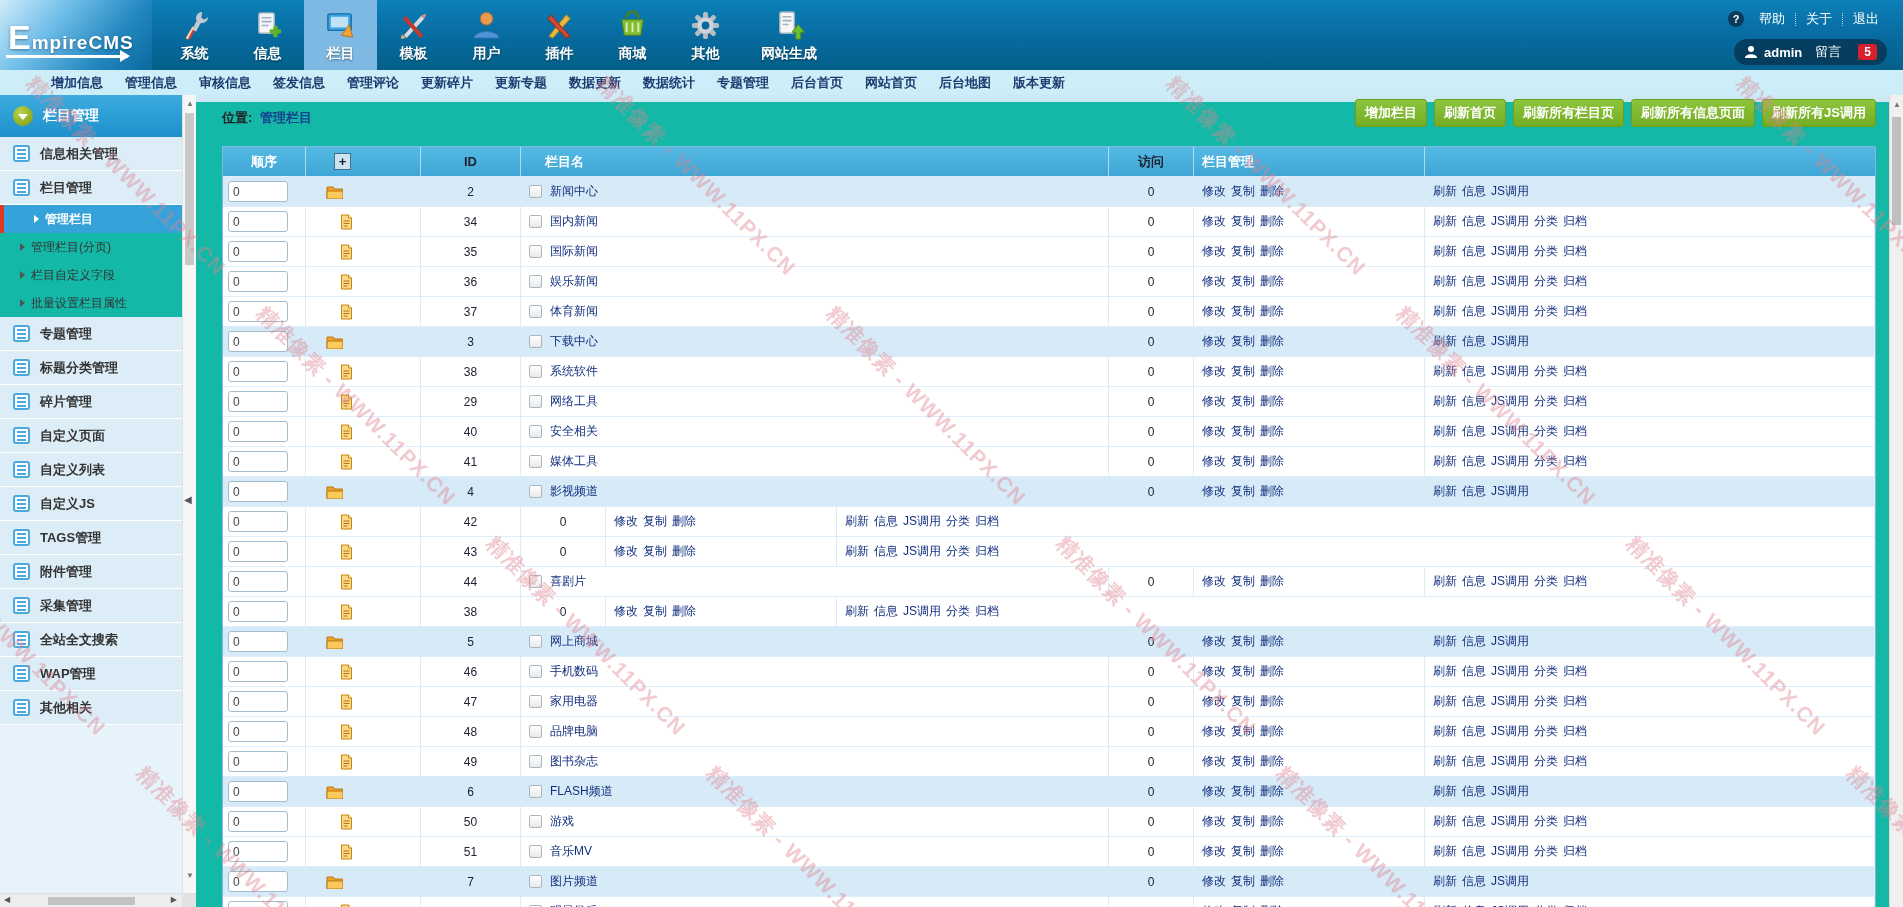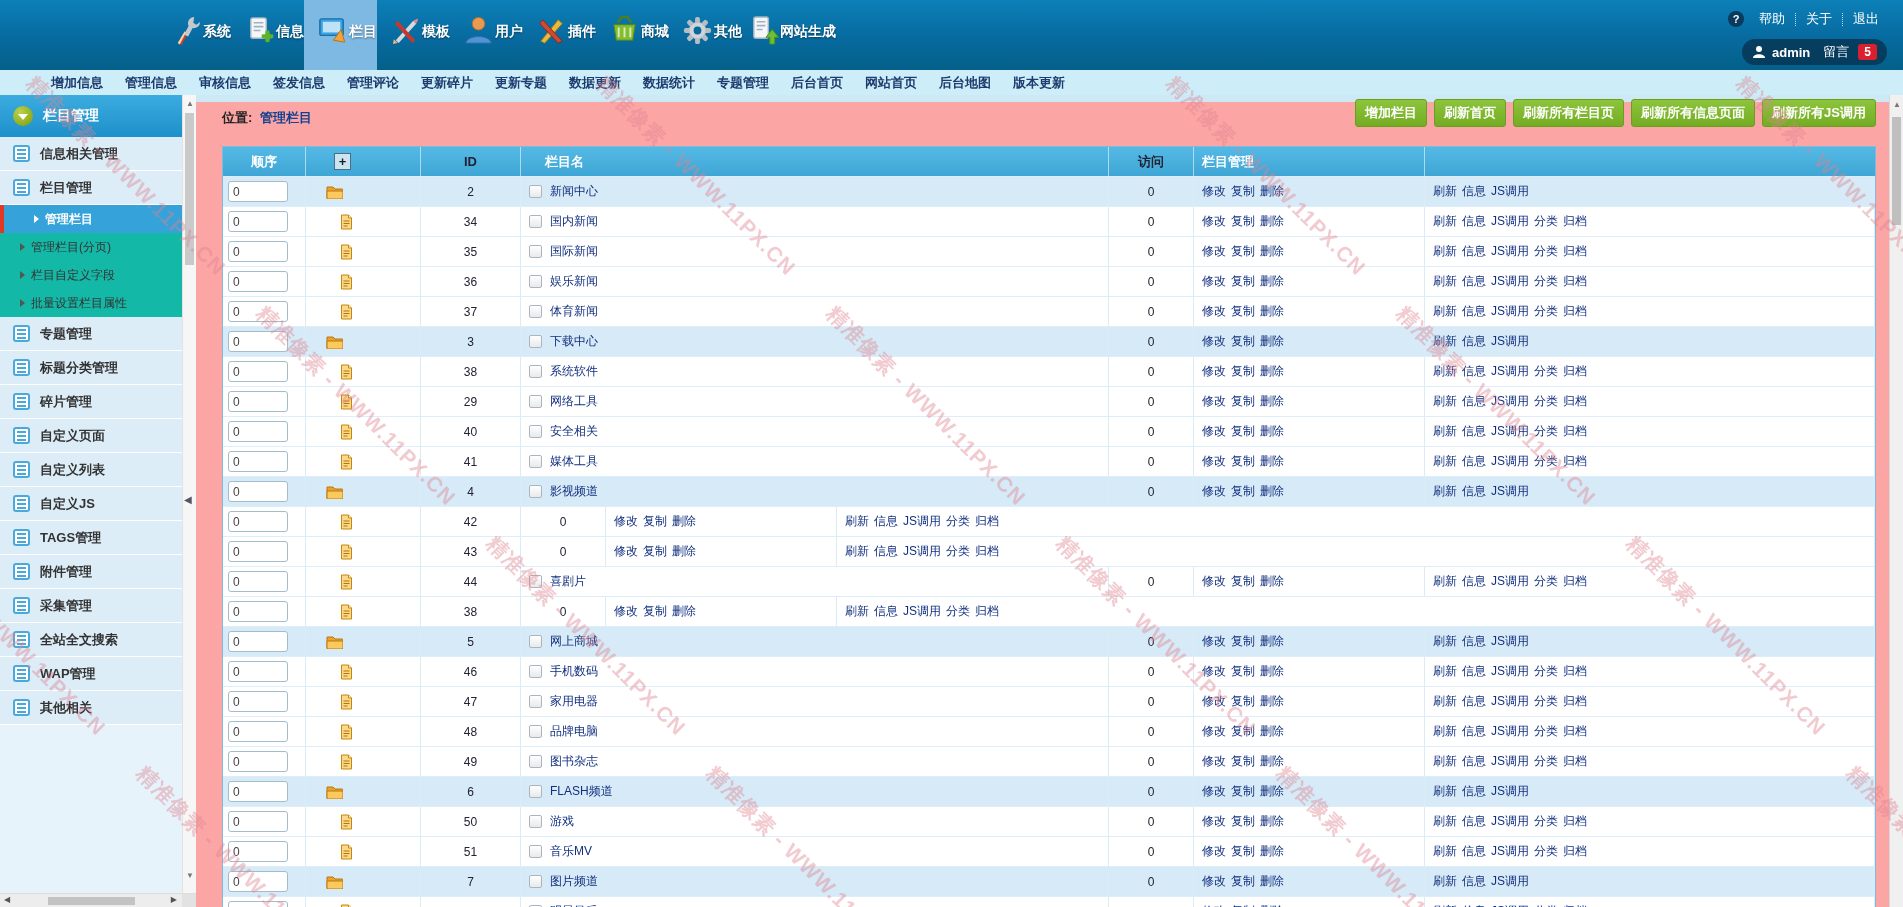--- a/index.html
+++ b/index.html
@@ -12,36 +12,36 @@
     background:linear-gradient(180deg,#0c80b8 0%,#076a9f 55%,#046089 100%)}
   .logo{position:absolute;left:0;top:0;width:152px;height:70px;overflow:hidden;
     background:linear-gradient(130deg,#cfecfa 0%,#6fbde8 35%,#2388c0 70%,#0a699e 100%)}
   .logo-text{position:absolute;left:8px;top:18px;color:#fff;font-weight:bold;
     font-size:19px;letter-spacing:1px;text-shadow:0 1px 3px rgba(0,40,70,.5)}
   .logo-text::first-letter{font-size:34px}
   .logo-arrow{position:absolute;left:6px;bottom:12px;width:122px;height:3px;background:#fff}
   .logo-arrow::after{content:"";position:absolute;right:-2px;top:-5px;border-left:10px solid #fff;
     border-top:6px solid transparent;border-bottom:6px solid transparent}
   .nav{position:absolute;left:158px;top:0;height:70px;display:flex}
-  .nav-item{width:73px;height:70px;display:flex;flex-direction:row;align-items:center;
+  .nav-item{width:73px;height:70px;display:flex;flex-direction:column;align-items:center;
     justify-content:flex-end;padding-bottom:7px;box-sizing:border-box;cursor:pointer}
   .nav-item.wide{width:94px}
   .nav-item.active{background:#7db9e2}
   .nav-ic{width:33px;height:33px;margin-bottom:3px}
   .nav-ic svg{width:33px;height:33px}
   .nav-label{color:#fff;font-weight:bold;font-size:14px;text-shadow:0 1px 2px rgba(0,0,0,.45);white-space:nowrap}
   .top-links{position:absolute;right:14px;top:10px;display:flex;align-items:center;color:#fff;font-size:13px}
   .help-circ{width:16px;height:16px;border-radius:50%;background:#0a3a5c;color:#fff;font-weight:bold;
     font-size:11px;text-align:center;line-height:16px;margin-right:5px}
   .top-link{margin:0 10px;color:#fff}
   .top-sep{width:0;height:13px;border-left:1px dotted rgba(255,255,255,.75)}
   .user-pill{position:absolute;right:16px;top:39px;height:26px;border-radius:13px;
     background:rgba(6,50,80,.78);display:flex;align-items:center;padding:0 10px;color:#fff;font-size:13px}
   .pill-name{font-weight:bold;margin:0 13px 0 6px}
-  .pill-msg{margin-right:9px;color:#fff}
+  .pill-msg{margin-right:17px;color:#fff}
   .badge{background:#da1f2e;border-radius:3px;padding:1px 6px;font-weight:bold;font-size:12px}
 
   
   .menubar{position:absolute;left:0;top:70px;width:1903px;height:25px;background:#cdeef9;
     display:flex;padding-left:40px;box-sizing:border-box}
   .menubar-item{line-height:25px;padding:0 11px;font-size:13px;font-weight:bold;color:#1d3b6e;cursor:pointer;white-space:nowrap}
 
   
   .sidebar{position:absolute;left:0;top:95px;width:182px;height:798px;background:#e7f3fb;overflow:hidden}
   .side-header{height:42px;background:linear-gradient(180deg,#3cacdf,#1e90ca);display:flex;align-items:center}
@@ -70,21 +70,21 @@
   .hscroll{position:absolute;left:0;top:893px;width:182px;height:14px;background:#ededed;border-top:1px solid #ddd;box-sizing:border-box}
   .hthumb{position:absolute;left:48px;top:3px;width:87px;height:8px;background:#c3c3c3;cursor:pointer}
   .h-arr{position:absolute;top:1px;font-size:8px;color:#555;cursor:pointer}
   .scroll-corner{position:absolute;left:182px;top:893px;width:14px;height:14px;background:#e2e2e2;border-top:1px solid #ddd;box-sizing:border-box}
   .pscroll{position:absolute;left:1889px;top:95px;width:14px;height:812px;background:#f0f0f0;
     border-left:1px solid #d9d9d9;box-sizing:border-box}
   .pthumb{position:absolute;left:2px;top:22px;width:9px;height:108px;background:#bfbfbf;cursor:pointer}
   .collapse-arrow{position:absolute;left:184px;top:494px;font-size:10px;color:#556;z-index:5;cursor:pointer}
 
   
-  .content{position:absolute;left:196px;top:95px;width:1693px;height:812px;background:#fca5a5}
+  .content{position:absolute;left:196px;top:95px;width:1693px;height:812px;background:#14b8a6}
   .content-topstrip{height:7px;background:#cde9f6}
   .breadcrumb{position:absolute;left:26px;top:14px;font-size:13px;font-weight:bold;color:#222}
   .breadcrumb a{color:#16418f;margin-left:4px}
   .btns{position:absolute;right:13px;top:4px;display:flex}
   .btn-green{margin-left:7px;background:linear-gradient(180deg,#8cc43c,#74ad24);border:1px solid #68a01e;
     border-radius:3px;color:#fff;font-weight:bold;font-size:13px;padding:4px 9px;cursor:pointer;
     font-family:"Liberation Sans",sans-serif;white-space:nowrap}
 
   
   .table{position:absolute;left:26px;top:51px;width:1654px;border:1px solid #7fb9dd;box-sizing:border-box;background:#fff}
@@ -115,20 +115,24 @@
   .name-link{color:#13307f}
 
   
   .wm{position:absolute;white-space:nowrap;font-size:21px;font-weight:bold;letter-spacing:1px;
     color:rgba(222,130,142,.42);transform:rotate(45deg);transform-origin:0 0;z-index:60;pointer-events:none}
 </style>
 </head>
 <body>
 
 <div class="topbar">
+  <div class="logo">
+    <div class="logo-text">EmpireCMS</div>
+    <div class="logo-arrow"></div>
+  </div>
   <div class="nav" id="main-nav">
       <div class="nav-item">
         <span class="nav-ic"><svg viewBox="0 0 34 34">
             <path d="M8 30l7-12 3.5 2L12 32z" fill="#cc3d2e"></path>
             <path d="M8 30l7-12 1.6.9L10 31.4z" fill="#f0d9b2"></path>
             <path d="M25 3a6.5 6.5 0 0 0-5.8 9.4L14.5 21l4.2 2.2 4.6-8.7A6.5 6.5 0 0 0 31 8.2L27 11l-3-2z" fill="#c3c9cf"></path>
           </svg></span>
         <span class="nav-label">系统</span>
       </div>
       <div class="nav-item">

